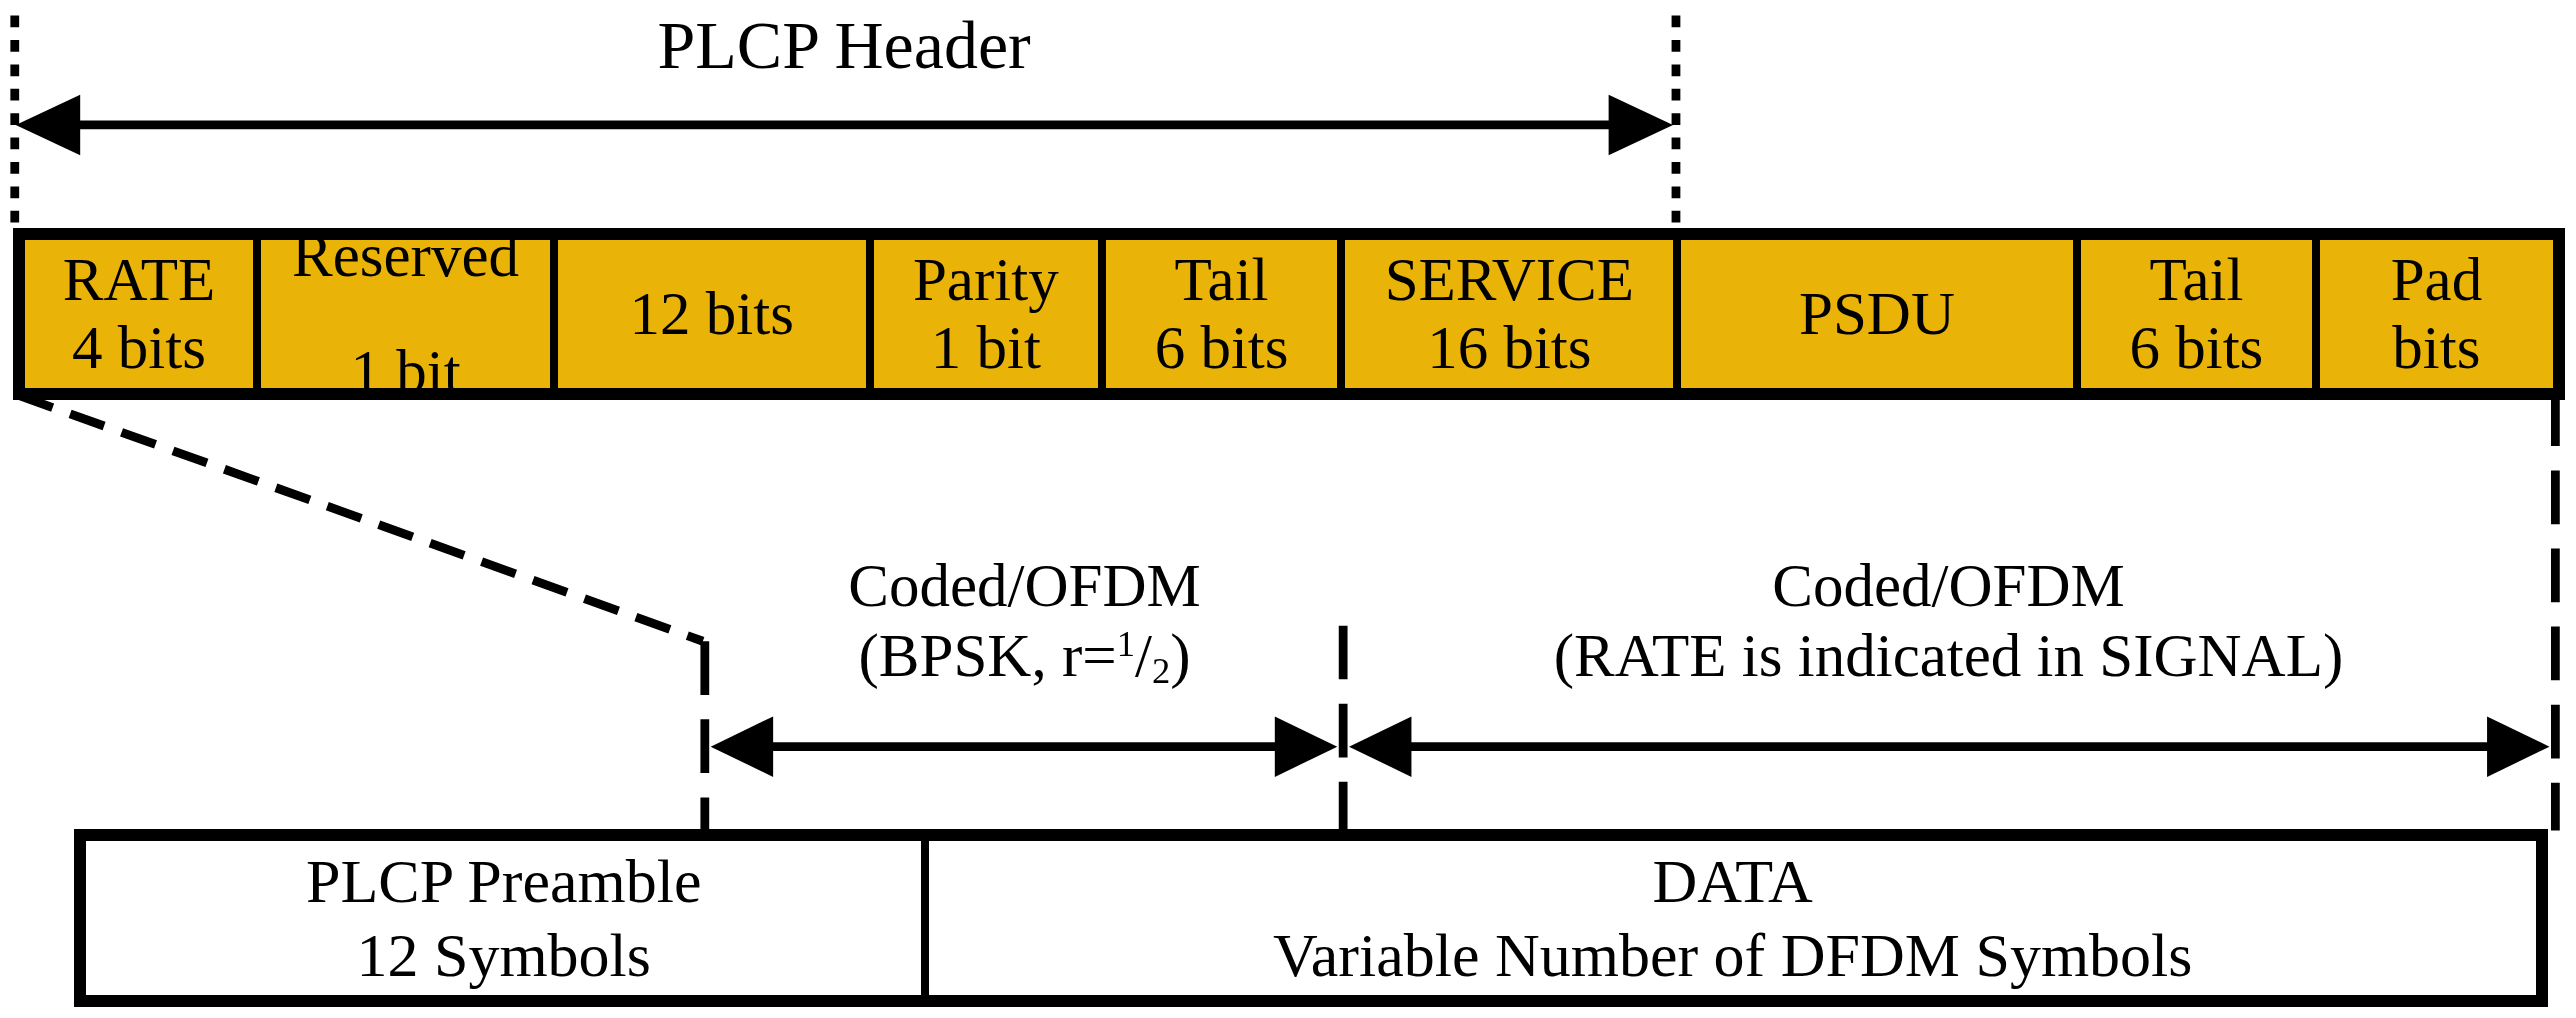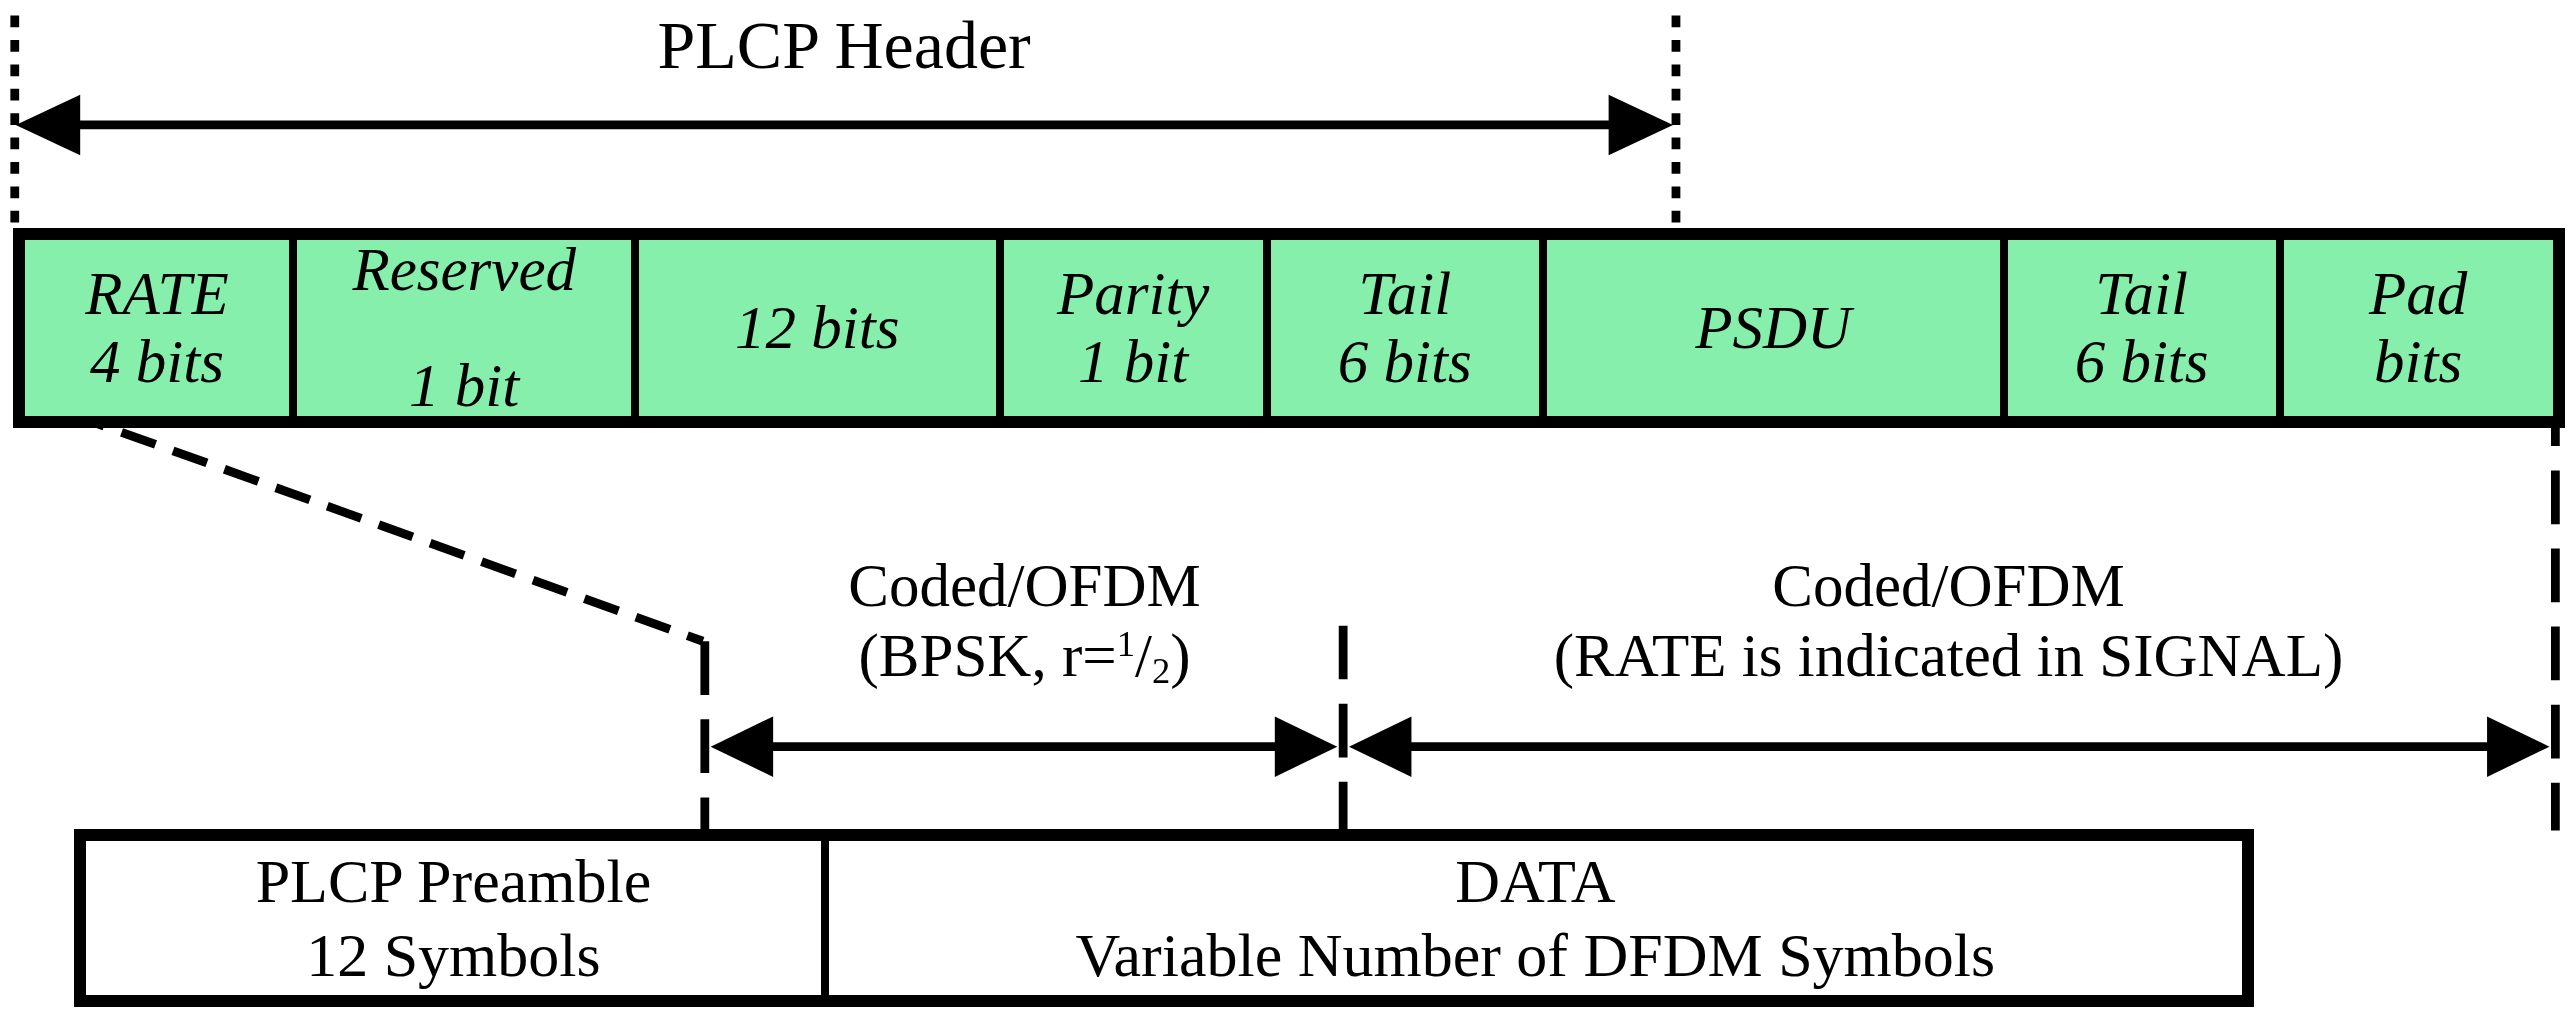--- a/index.html
+++ b/index.html
@@ -3,32 +3,32 @@
 <meta charset="utf-8">
 <style>
   html,body{margin:0;padding:0;background:#ffffff;}
   .canvas{
     position:relative;width:2576px;height:1018px;background:#ffffff;color:#000000;
     font-family:"Liberation Serif","DejaVu Serif",serif;overflow:hidden;
   }
   .lines{position:absolute;left:0;top:0;width:2576px;height:1018px;}
   
   .toptable{
-    position:absolute;left:12.7px;top:228px;width:2552px;height:200px;
-    border:12.7px solid #000;box-sizing:border-box;display:flex;background:#86efac;font-style:italic;
+    position:absolute;left:12.7px;top:228px;width:2552px;height:172px;
+    border:12.7px solid #000;box-sizing:border-box;display:flex;background:#eab308;
   }
   .tcell{
     display:flex;flex-direction:column;justify-content:center;align-items:center;
     text-align:center;font-size:61px;line-height:68px;white-space:nowrap;
     border-left:8.8px solid #000;box-sizing:border-box;min-width:0;
   }
   .tcell:first-child{border-left:none;}
   
   .bottomtable{
-    position:absolute;left:74px;top:829px;width:2180px;height:178px;
+    position:absolute;left:74px;top:829px;width:2474px;height:178px;
     border:12.7px solid #000;box-sizing:border-box;display:flex;background:#fff;justify-content:flex-end;
   }
   .bcell{
     display:flex;flex-direction:column;justify-content:center;align-items:center;
     text-align:center;font-size:62px;line-height:74px;white-space:nowrap;
     border-left:8.8px solid #000;box-sizing:border-box;min-width:0;
   }
   .bcell:first-child{border-left:none;}
   
   .label{position:absolute;text-align:center;white-space:nowrap;}
@@ -82,20 +82,24 @@
       <span>12 bits</span>
     </div>
     <div class="tcell" style="flex:237 0 0;">
       <span>Parity</span>
       <span>1 bit</span>
     </div>
     <div class="tcell" style="flex:245 0 0;">
       <span>Tail</span>
       <span>6 bits</span>
     </div>
+    <div class="tcell" style="flex:347 0 0;">
+      <span>SERVICE</span>
+      <span>16 bits</span>
+    </div>
     <div class="tcell" style="flex:414 0 0;">
       <span>PSDU</span>
     </div>
     <div class="tcell" style="flex:245 0 0;">
       <span>Tail</span>
       <span>6 bits</span>
     </div>
     <div class="tcell" style="flex:246 0 0;">
       <span>Pad</span>
       <span>bits</span>

